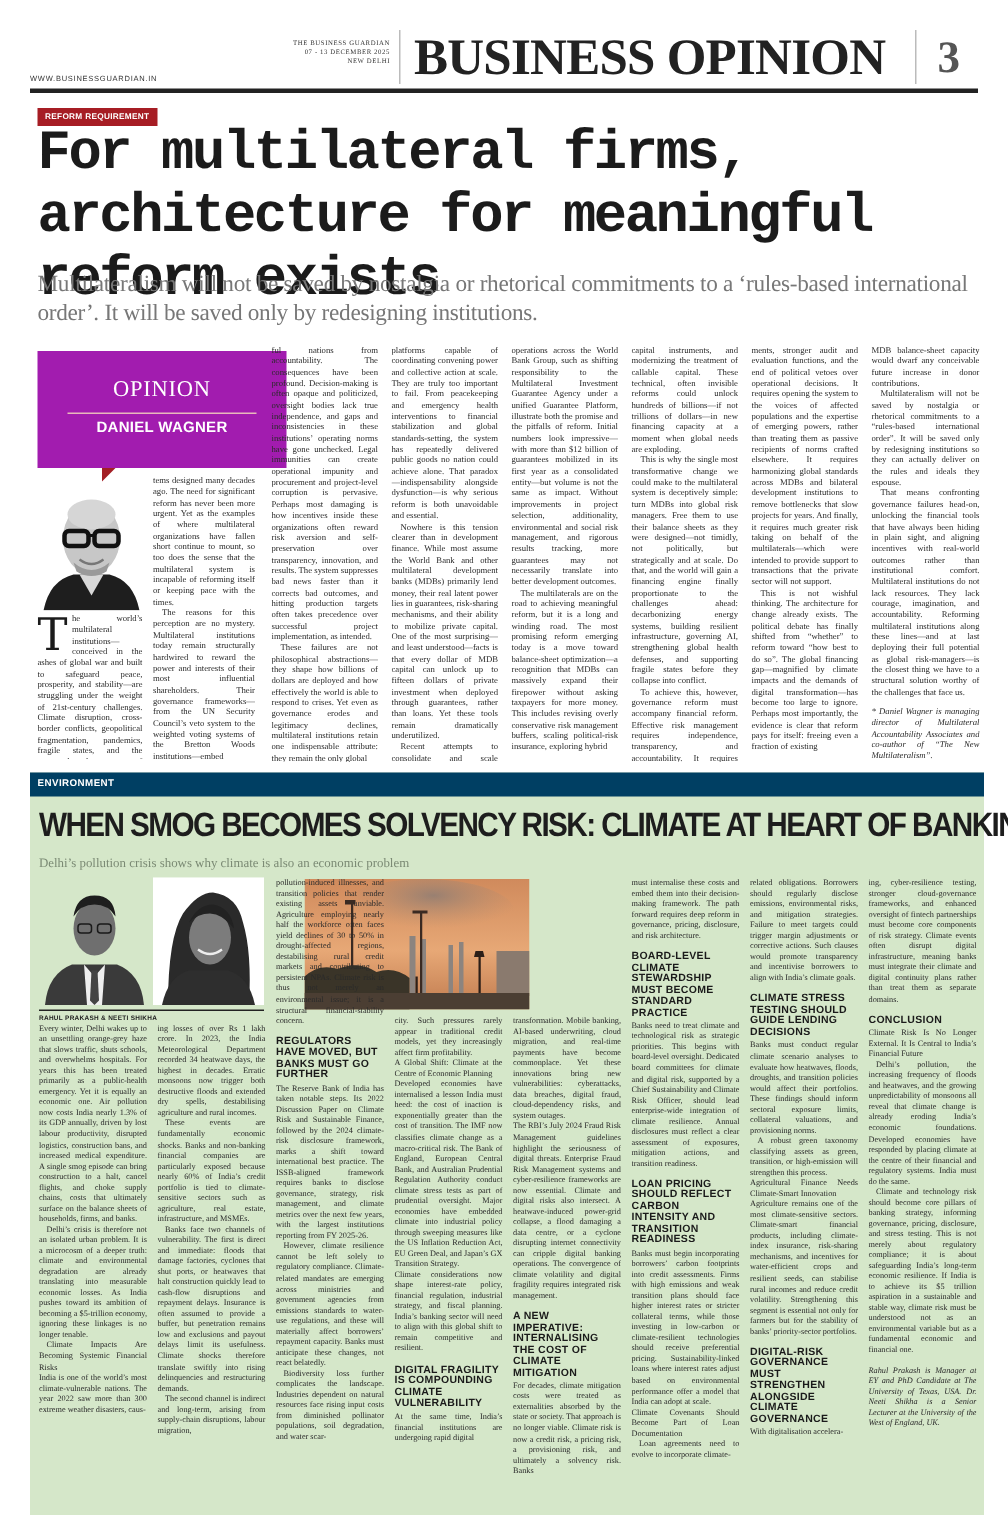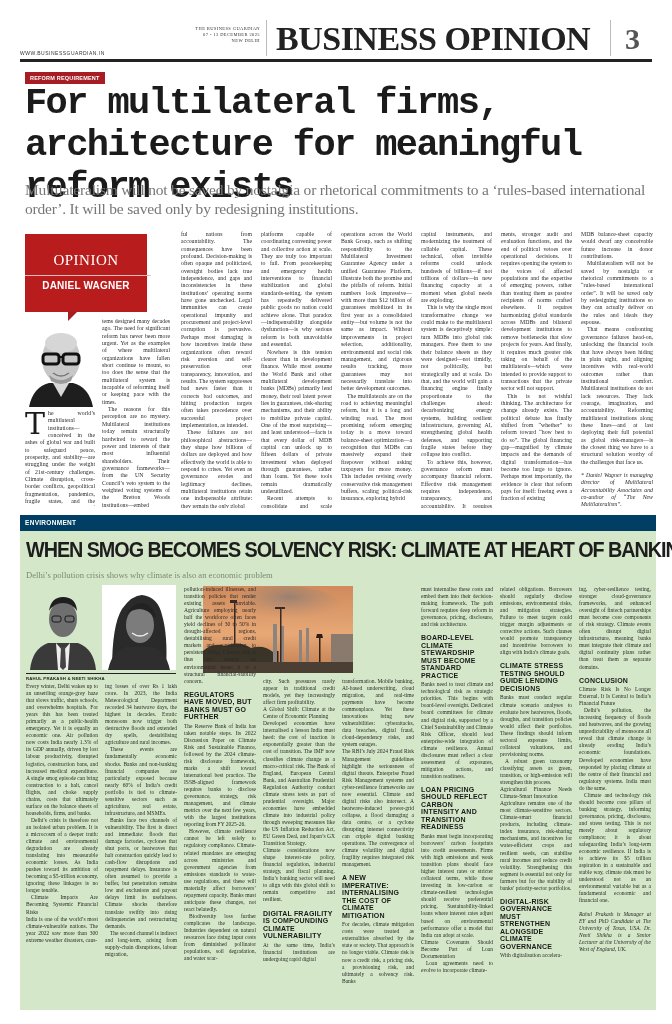--- a/index.html
+++ b/index.html
@@ -14,21 +14,21 @@
   .mast-title { position: absolute; left: 256px; top: 2px; font-family: "Liberation Serif", serif; font-size: 34px; letter-spacing: -0.5px; color: #222; line-height: 38px; text-align: center; }
   .mast-sep2 { position: absolute; left: 590px; top: 2px; width: 1px; height: 36px; background: #bbb; }
   .mast-page { position: absolute; left: 605px; top: 4px; font-family: "Liberation Serif", serif; font-weight: bold; font-size: 30px; color: #555; }
 
   .kicker { position: absolute; left: 25px; top: 72px; background: #a61d24; color: #fff; font-family: "Liberation Sans", sans-serif; font-size: 5.5px; font-weight: bold; padding: 3px 5px; letter-spacing: 0.2px; }
 
   .headline { position: absolute; left: 25px; top: 82px; width: 640px; font-family: Liberation Mono, monospace; font-weight: bold; font-size: 37px; line-height: 42px; letter-spacing: -1.6px; color: #1b1b1b; }
   .standfirst { position: absolute; left: 25px; top: 180px; width: 630px; font-family: "Liberation Serif", serif; font-size: 15.5px; line-height: 19px; color: #777; letter-spacing: -0.2px; }
 
   
-  .opinion-box { position: absolute; left: 25px; top: 234px; width: 122px; height: 78px; background: #b91c1c; text-align: center; }
+  .opinion-box { position: absolute; left: 25px; top: 234px; width: 166px; height: 78px; background: #a21caf; text-align: center; }
   .opinion-label { display: block; margin-top: 18px; font-family: "Liberation Serif", serif; color: #fff; font-size: 15px; letter-spacing: 0.5px; }
   .opinion-rule { width: 126px; height: 1px; background: #e8b9bb; margin: 6px auto 4px; }
   .opinion-author { display: block; font-family: "Liberation Sans", sans-serif; font-weight: bold; color: #fff; font-size: 10px; letter-spacing: 0.2px; }
   .opinion-tail { position: absolute; left: 68px; top: 312px; width: 0; height: 0; border-left: 0 solid transparent; border-right: 9px solid transparent; border-top: 9px solid #a31f25; }
 
   .author-photo { position: absolute; left: 25px; top: 325px; width: 72px; height: 82px; overflow: hidden; }
 
   .col { position: absolute; font-family: "Liberation Serif", serif; font-size: 5.8px; line-height: 7.35px; color: #2a2a2a; text-align: justify; hyphens: auto; overflow: hidden; }
   .col p { text-indent: 6px; }
   .col p.noindent { text-indent: 0; }

